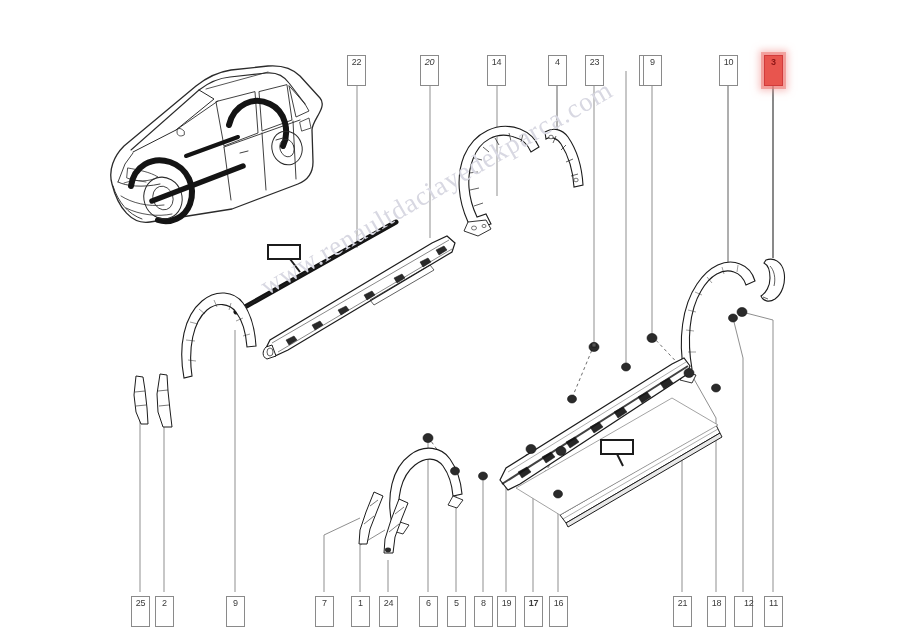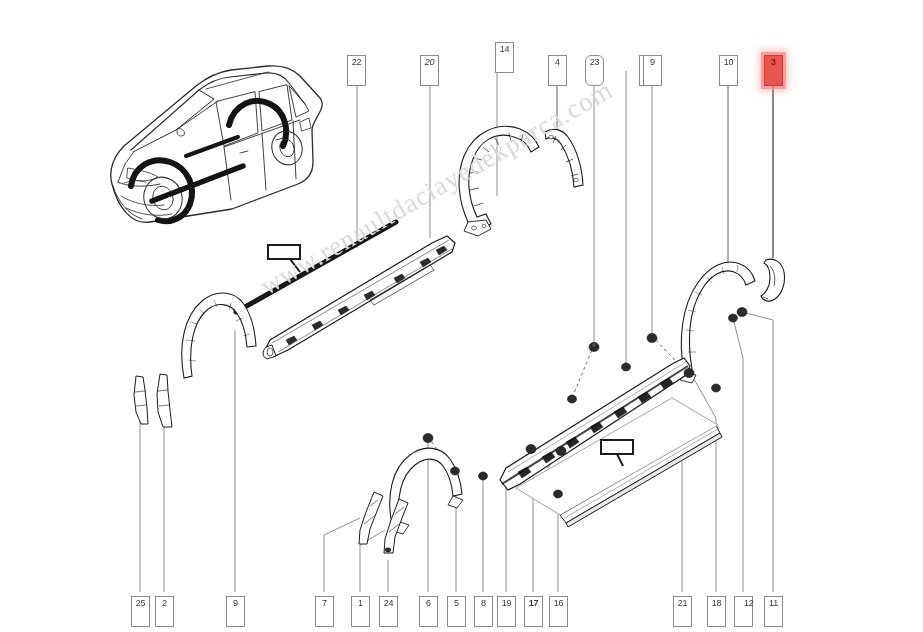--- a/index.html
+++ b/index.html
@@ -387,23 +387,23 @@
       <rect x="601" y="440" width="32" height="14" fill="#ffffff" stroke="#1c1c1c" stroke-width="2"></rect>
       <path d="M617 454 L623 466" stroke="#1c1c1c" stroke-width="2" fill="none"></path>
     </g>
   </svg>
 
   <div class="wm">www.renaultdaciayedekparca.com</div>
 
   <div id="callout-layer">
       <div class="callout" style="left: 347px; top: 55px;">22</div>
       <div class="callout" style="left: 420px; top: 55px; font-style: italic;">20</div>
-      <div class="callout" style="left: 487px; top: 42px; margin-left: 8px;">14</div>
+      <div class="callout" style="left: 487px; top: 55px;">14</div>
       <div class="callout" style="left: 548px; top: 55px;">4</div>
-      <div class="callout" style="left: 585px; top: 55px; border-radius: 6px;">23</div>
+      <div class="callout" style="left: 585px; top: 55px;">23</div>
       <div class="callout" style="left: 617px; top: 55px; margin-left: 22px;">15</div>
       <div class="callout" style="left: 643px; top: 55px;">9</div>
       <div class="callout" style="left: 719px; top: 55px; text-align: center;">10</div>
       <div class="callout highlight" style="left: 764px; top: 55px;">3</div>
       <div class="callout" style="left: 131px; top: 596px;">25</div>
       <div class="callout" style="left: 155px; top: 596px;">2</div>
       <div class="callout" style="left: 226px; top: 596px;">9</div>
       <div class="callout" style="left: 315px; top: 596px;">7</div>
       <div class="callout" style="left: 351px; top: 596px;">1</div>
       <div class="callout" style="left: 379px; top: 596px;">24</div>

